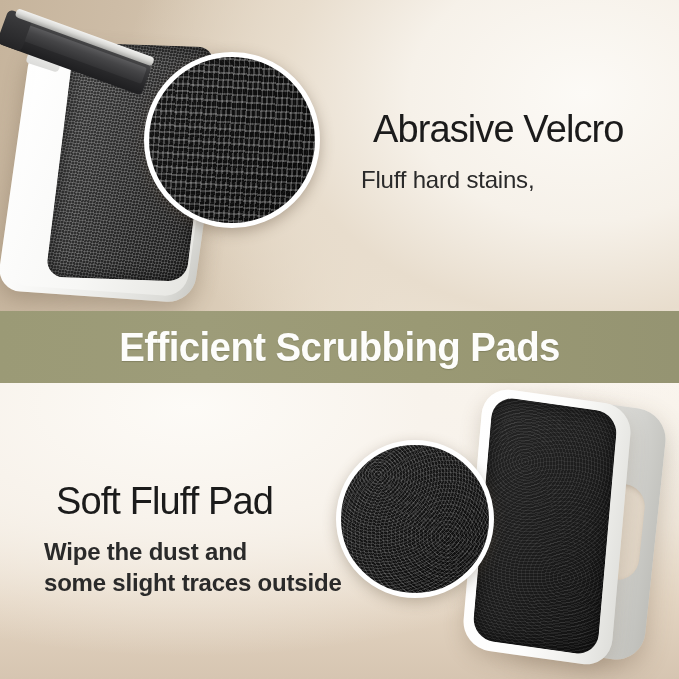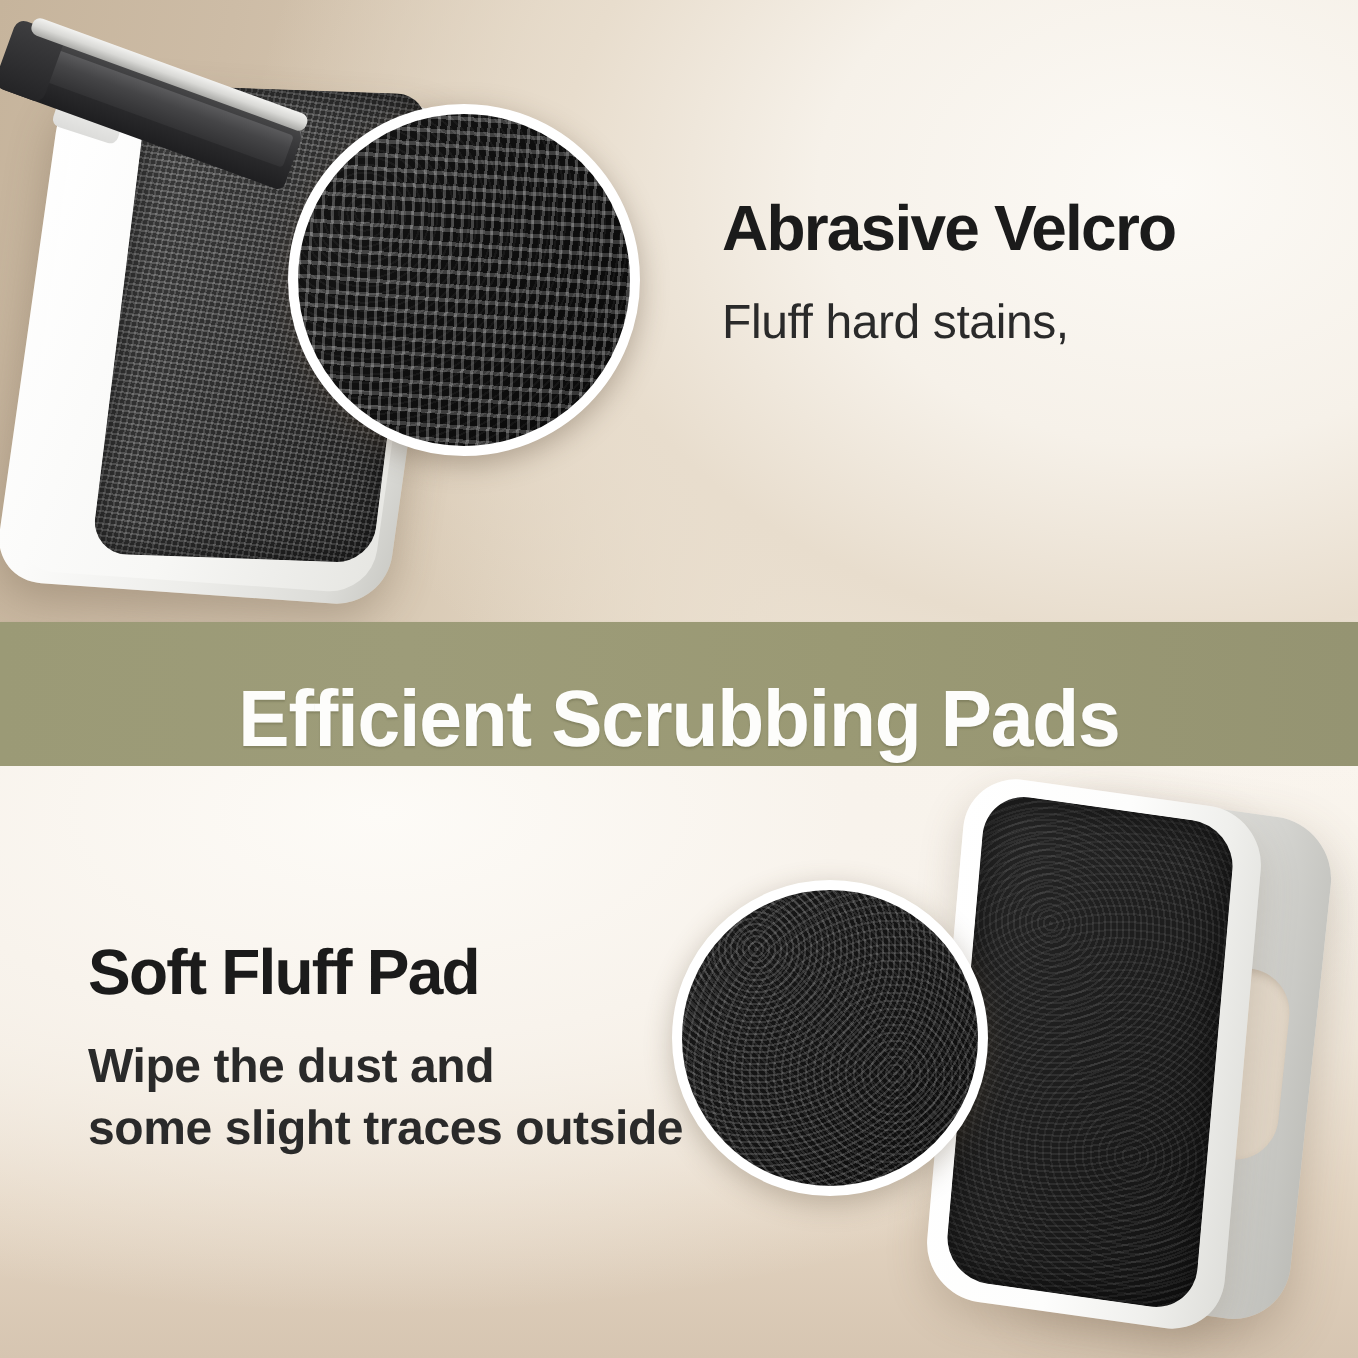--- a/index.html
+++ b/index.html
@@ -33,21 +33,21 @@
   }
 
   
   .banner {
     position: absolute;
     left: 0; top: 311px;
     width: 679px;
     height: 72px;
     background: linear-gradient(90deg, #9b9a76 0%, #9d9c79 30%, #9a9974 62%, #959472 100%);
     display: flex;
-    align-items: flex-end;
+    align-items: center;
     justify-content: center;
     box-shadow: 0 1px 2px rgba(0,0,0,0.10);
   }
   .banner-text {
     color: #fdfdfb;
     font-size: 40px;
     font-weight: bold;
     letter-spacing: -0.6px;
     transform: scaleX(0.96);
     transform-origin: center;
@@ -63,27 +63,27 @@
     height: 296px;
     overflow: hidden;
     background:
       radial-gradient(ellipse 520px 250px at 28% 8%, #fdfbf7 0%, #f8f3ec 45%, rgba(248,243,236,0) 100%),
       linear-gradient(180deg, #faf5ee 0%, #f6f1e8 22%, #efe6d9 48%, #e3d4c1 74%, #d6c5b1 100%);
   }
 
   
   .text-block { position: absolute; }
   .heading {
-    font-size: 32px;
-    font-weight: bold;
+    font-size: 38px;
+    font-weight: normal;
     color: #1b1b1b;
     letter-spacing: -0.9px;
     line-height: 1.05;
     white-space: nowrap;
-    margin: 0;
+    margin: 12px;
   }
   .body-copy {
     font-size: 24px;
     font-weight: normal;
     color: #2a2a2a;
     line-height: 31px;
     letter-spacing: -0.2px;
     margin: 0;
   }
   .body-copy span { display: block; white-space: nowrap; }

